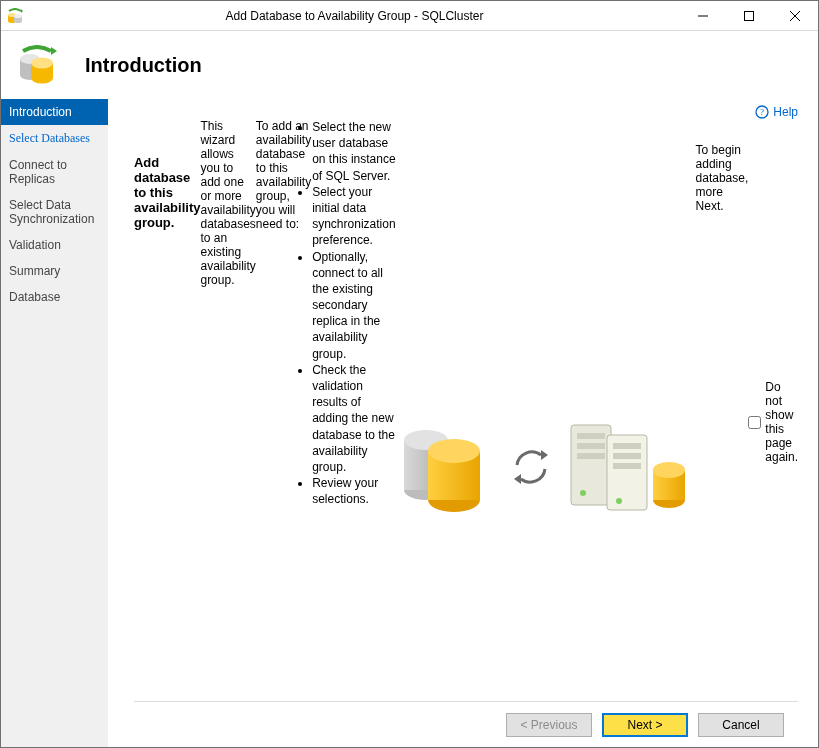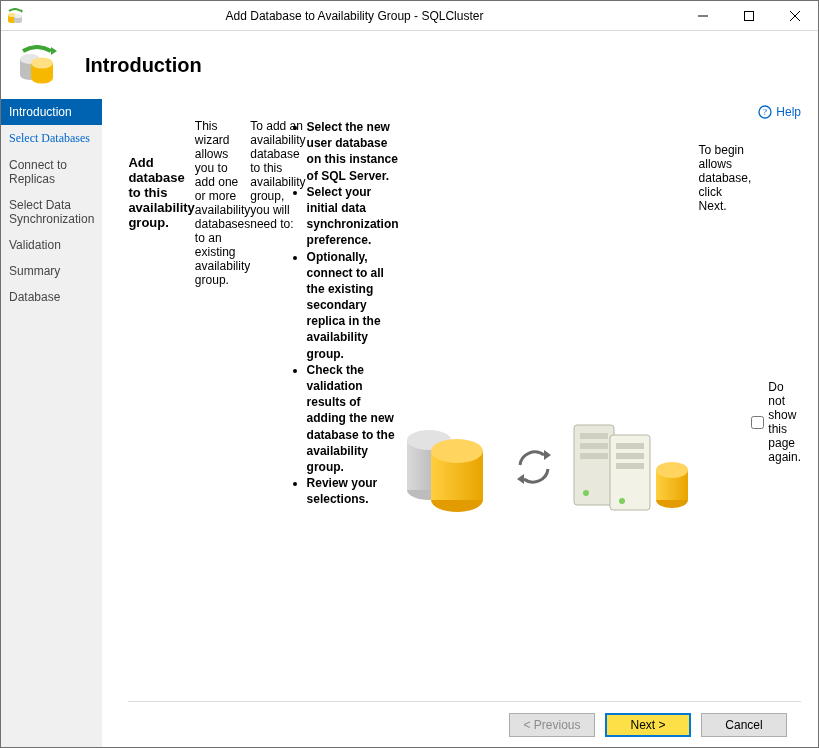--- a/index.html
+++ b/index.html
@@ -28,21 +28,21 @@
 
   .main { flex: 1; display: flex; flex-direction: column; padding: 4px 20px 0 26px; }
   .help-row { display: flex; justify-content: flex-end; align-items: center; gap: 4px; padding-top: 2px; }
   .help-row a { color: #0066cc; text-decoration: none; font-size: 12px; }
   .help-icon { width: 14px; height: 14px; }
 
   .content { flex: 1; display: flex; flex-direction: row; }
   .section-title { font-weight: bold; margin-top: 36px; margin-bottom: 28px; font-size: 13px; }
   .desc { margin-bottom: 26px; font-size: 12px; }
   .lead { margin-bottom: 8px; font-size: 12px; }
-  ul.bul { margin: 0 0 0 1px; padding: 0; font-weight: bold; }
+  ul.bul { margin: 0 0 0 1px; padding: 0; }
   ul.bul li { font-size: 12px; line-height: 1.35; }
 
   .illustration { display: flex; justify-content: center; align-items: center; margin: 120px 0 20px 0; }
 
   .begin { margin-top: 24px; font-size: 12px; }
   .check-row { display: flex; align-items: center; gap: 4px; margin-top: 24px; font-size: 12px; }
   .check-row input { width: 13px; height: 13px; margin:0; }
 
   
   .footer { height: 46px; border-top: 1px solid #dcdcdc; display: flex; justify-content: flex-end; align-items: center; padding-right: 14px; gap: 10px; text-align: right; }
@@ -180,21 +180,21 @@
                   <stop offset="1" stop-color="#a9a9a9"></stop>
                 </linearGradient>
               <linearGradient id="gy" x1="0" x2="1">
                   <stop offset="0" stop-color="#ffcf3f"></stop>
                   <stop offset="1" stop-color="#e9a400"></stop>
                 </linearGradient>
             </defs>
           </svg>
         </div>
 
-        <div class="begin">To begin allows database, click Next.</div>
+        <div class="begin">To begin adding database, more Next.</div>
 
         <label class="check-row">
           <input type="checkbox" style="">
           <span>Do not show this page again.</span>
         </label>
       </div>
 
       <div class="footer">
         <div class="btn disabled">&lt; Previous</div>
         <div class="btn primary">Next &gt;</div>

